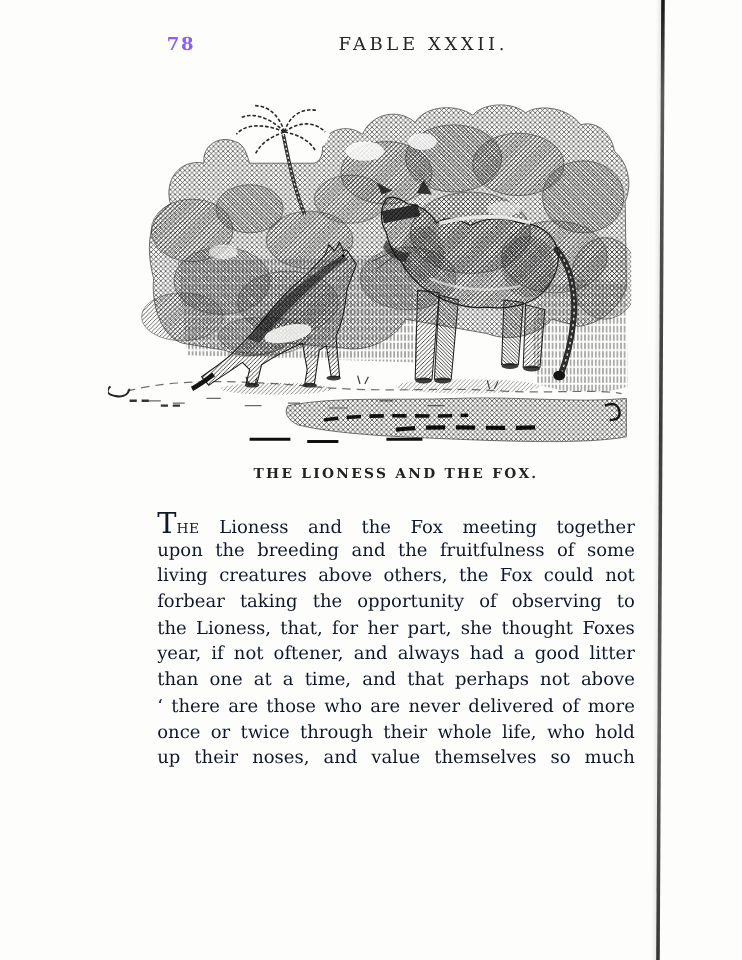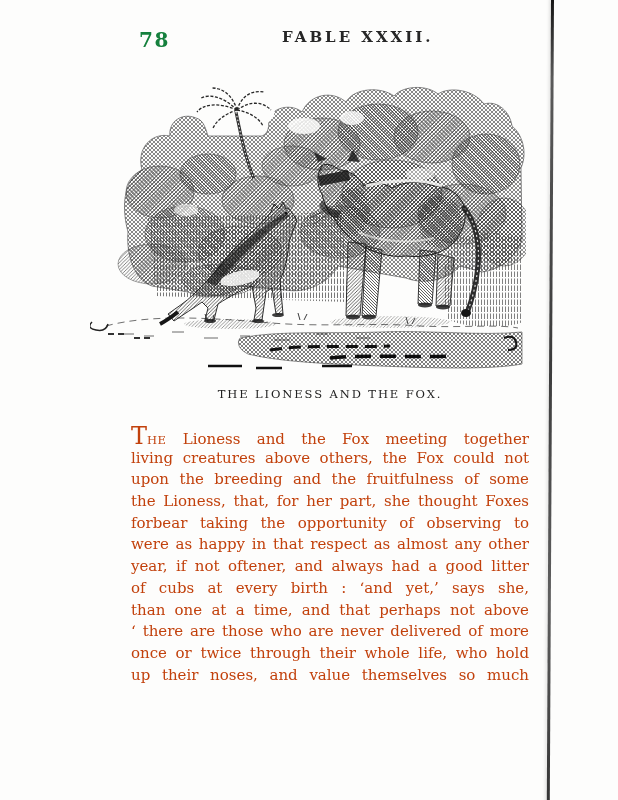--- a/index.html
+++ b/index.html
@@ -3,39 +3,39 @@
 <meta charset="utf-8">
 <style>
   html,body { margin:0; padding:0; background:#ffffff; }
   .page {
     position:relative; width:618px; height:800px;
     background:#fdfdfc; overflow:hidden;
     font-family:"DejaVu Serif", serif; color:#242424;
   }
   .page-num {
     position:absolute; top:28px; left:139px;
-    font-size:20px; font-weight:700; letter-spacing:1.5px; color:#15803d;
+    font-size:15px; font-weight:700; letter-spacing:1.5px; color:#8b5cf6;
   }
   .running-head {
     position:absolute; top:28px; left:282px;
-    font-size:15px; font-weight:700; letter-spacing:3px; color:#262626;
+    font-size:15px; font-weight:400; letter-spacing:3px; color:#262626;
     white-space:nowrap;
   }
   .engraving { position:absolute; left:90px; top:82px; width:436px; height:292px; margin:0; }
   .engraving svg { display:block; width:436px; height:292px; }
   .caption {
     position:absolute; top:387px; left:330px; transform:translateX(-50%);
-    font-size:11.5px; font-weight:400; letter-spacing:1.9px; color:#222;
+    font-size:11.5px; font-weight:700; letter-spacing:1.9px; color:#222;
     white-space:nowrap;
   }
   .bodytext { position:absolute; left:131px; top:426px; width:398px; }
   .line {
     height:21.7px; line-height:21.7px; font-size:15px;
     text-align:justify; text-align-last:justify;
-    overflow:visible; word-spacing:1px; white-space:normal; color:#c2410c;
+    overflow:visible; word-spacing:1px; white-space:normal; color:#0f172a;
   }
   .initial   { font-size:24px; line-height:21.7px; font-weight:400; }
   .smallcaps { font-size:11.5px; letter-spacing:0.5px; }
   .edge-line {
     position:absolute; left:551px; top:-2px; width:3px; height:806px;
     background:linear-gradient(180deg,#141414 0%,#5a5a5a 10%,#3c3c3c 45%,#5f5f5f 75%,#343434 100%);
     transform:rotate(0.3deg); transform-origin:top center;
     box-shadow:-2px 0 3px rgba(0,0,0,0.10);
   }
 </style>
@@ -181,27 +181,25 @@
         <path d="M18 252 h20 M44 256 h16" stroke="#333" stroke-width="2" stroke-dasharray="6 4" fill="none"></path>
         <path d="M118 284 h34 m14 2 h26 m40 -2 h30" stroke="#101010" stroke-width="2.5" fill="none"></path>
       </g>
     </svg>
   </figure>
 
   <div class="caption">THE LIONESS AND THE FOX.</div>
 
   <div class="bodytext">
     <div class="line"><span class="initial">T</span><span class="smallcaps">HE</span><span> Lioness and the Fox meeting together</span></div>
+    <div class="line">upon the breeding and the fruitfulness of some</div>
     <div class="line">living creatures above others, the Fox could not</div>
-    <div class="line">upon the breeding and the fruitfulness of some</div>
+    <div class="line">forbear taking the opportunity of observing to</div>
     <div class="line">the Lioness, that, for her part, she thought Foxes</div>
-    <div class="line">forbear taking the opportunity of observing to</div>
-    <div class="line">were as happy in that respect as almost any other</div>
     <div class="line">year, if not oftener, and always had a good litter</div>
-    <div class="line">of cubs at every birth : ‘and yet,’ says she,</div>
     <div class="line">than one at a time, and that perhaps not above</div>
     <div class="line">‘ there are those who are never delivered of more</div>
     <div class="line">once or twice through their whole life, who hold</div>
     <div class="line">up their noses, and value themselves so much</div>
   </div>
 
   <div class="edge-line"></div>
 </div>
 
 </body></html>

